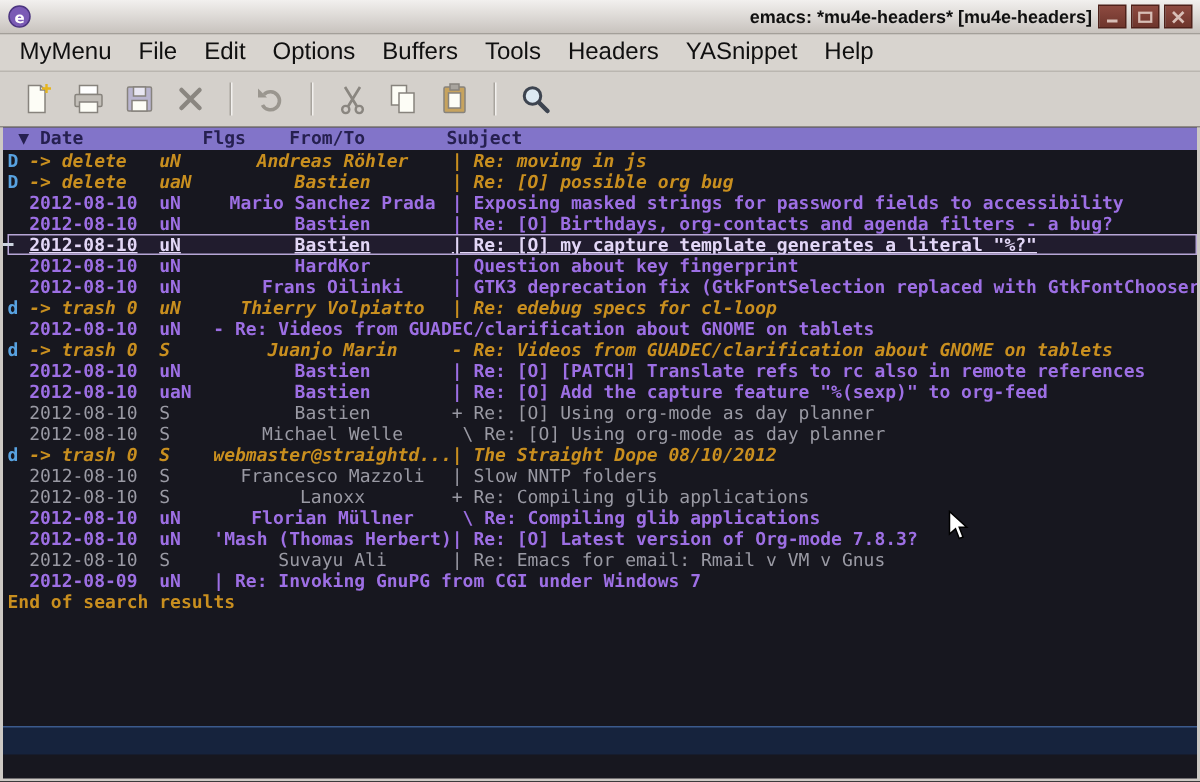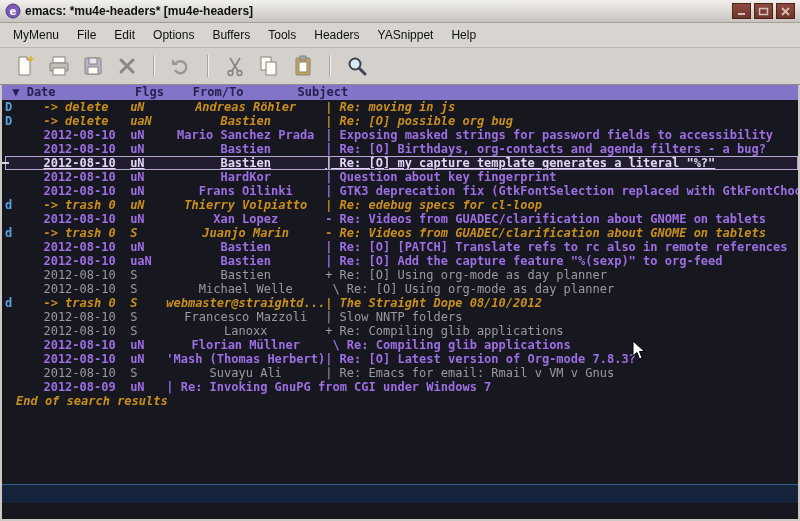--- a/index.html
+++ b/index.html
@@ -24,31 +24,31 @@
     --ml-folder:#e09a3e;
     --ml-dashes:#5d7398;
   }
   html,body{margin:0;padding:0;}
   body{width:800px;height:521px;overflow:hidden;font-family:"Liberation Sans",sans-serif;background:#000;position:relative;}
   .window{width:800px;height:521px;display:flex;flex-direction:column;background:#cdc9c4;}
 
   
   .titlebar{flex:0 0 22px;display:flex;align-items:center;gap:4px;padding:0 5px;
     background:linear-gradient(#f2f0ee,#c8c3be);border-bottom:1px solid #a39f99;}
-  .titlebar .title{flex:1;text-align:left;font-weight:bold;font-size:12px;color:#101010;
+  .titlebar .title{flex:1;text-align:right;font-weight:bold;font-size:12px;color:#101010;
     white-space:nowrap;overflow:hidden;}
   .app-icon{width:16px;height:16px;display:block;}
   .winbtns{display:flex;gap:3px;}
   .winbtn{width:19px;height:16px;background:linear-gradient(#8d4a40,#6e352c);
     border:1px solid #4e211a;display:flex;align-items:center;justify-content:center;padding:0;}
 
   
   .menubar{flex:0 0 24px;background:#d8d4cf;display:flex;align-items:center;padding:0 4px;
     border-bottom:1px solid #bab6b0;}
-  .menu-item{font-size:12px;color:#101010;padding:3px 9px;white-space:nowrap;cursor:default;}
+  .menu-item{font-size:16px;color:#101010;padding:3px 9px;white-space:nowrap;cursor:default;}
 
   
   .toolbar{flex:0 0 36px;background:#d4d0cb;display:flex;align-items:center;padding:0 8px;
     border-bottom:1px solid #8f8b85;}
   .tbtn{width:30px;height:30px;display:flex;align-items:center;justify-content:center;margin:0 2px;background:none;border:0;padding:0;}
   .tsep{width:0;height:22px;border-left:1px solid #a8a49e;border-right:1px solid #f2f0ee;margin:0 9px;}
 
   
   .frame{flex:1;margin:0 2px 2px;background:var(--bg);display:flex;flex-direction:column;
     font-family:"DejaVu Sans Mono",monospace;font-size:12px;overflow:hidden;}
@@ -57,35 +57,35 @@
     font-weight:bold;position:relative;line-height:15px;}
   .hl-label{position:absolute;top:0;white-space:pre;cursor:default;}
   .hl-date{left:calc(3px + 1ch);}
   .hl-flags{left:calc(3px + 18ch);}
   .hl-from{left:calc(3px + 26ch);text-align:center;}
   .hl-subject{left:calc(3px + 40.5ch);}
 
   .rows{padding-left:3px;}
   .hrow{display:flex;height:14px;line-height:14px;white-space:pre;position:relative;}
   .c-mark{width:2ch;color:var(--mark-char);font-style:normal;}
-  .c-date{width:12ch;margin-left:24px;}
+  .c-date{width:12ch;}
   .c-flags{width:5ch;}
   .c-from{width:22ch;overflow:hidden;text-align:center;}
   .c-subj{flex:1;overflow:hidden;}
   .hrow.is-unread{color:var(--fg-unread);font-weight:bold;}
   .hrow.is-read{color:var(--fg-read);}
   .hrow.is-marked{color:var(--fg-marked);font-weight:bold;font-style:italic;}
   .hrow.is-current{color:var(--current-fg);background:#211c2e;
     outline:1px solid var(--current-border);outline-offset:-1px;}
   .hrow.is-current span{text-decoration:underline;}
   .hrow.is-current::before{content:"";position:absolute;left:-3px;top:6px;width:7px;height:2px;
     background:#cdd3e0;}
 
-  .end-line{padding-left:14px;height:14px;line-height:14px;color:var(--fg-marked);
-    font-style:italic;font-weight:bold;white-space:pre;}
+  .end-line{padding-left:3px;height:14px;line-height:14px;color:var(--fg-marked);
+    font-weight:bold;white-space:pre;}
   .filler{flex:1;}
 
   .modeline{flex:0 0 18px;background:var(--modeline-bg);border-top:1px solid var(--modeline-border);
     line-height:17px;padding-left:3px;overflow:hidden;white-space:pre;font-weight:bold;}
 
   .minibuffer{flex:0 0 16px;color:#d0d0d0;padding-left:3px;line-height:16px;}
 
   .mouse-cursor{position:absolute;left:632px;top:340px;z-index:50;pointer-events:none;}
 </style>
 </head>
@@ -275,21 +275,20 @@
           <span class="c-date">-&gt; trash 0</span>
           <span class="c-flags">uN</span>
           <span class="c-from">Thierry Volpiatto</span>
           <span class="c-subj">| Re: edebug specs for cl-loop</span>
         </div>
 
         <div class="hrow is-unread">
           <span class="c-mark"></span>
           <span class="c-date">2012-08-10</span>
           <span class="c-flags">uN</span>
-          <span class="c-from">Xan Lopez</span>
           <span class="c-subj">- Re: Videos from GUADEC/clarification about GNOME on tablets</span>
         </div>
 
         <div class="hrow is-marked">
           <span class="c-mark">d</span>
           <span class="c-date">-&gt; trash 0</span>
           <span class="c-flags">S</span>
           <span class="c-from">Juanjo Marin</span>
           <span class="c-subj">- Re: Videos from GUADEC/clarification about GNOME on tablets</span>
         </div>

